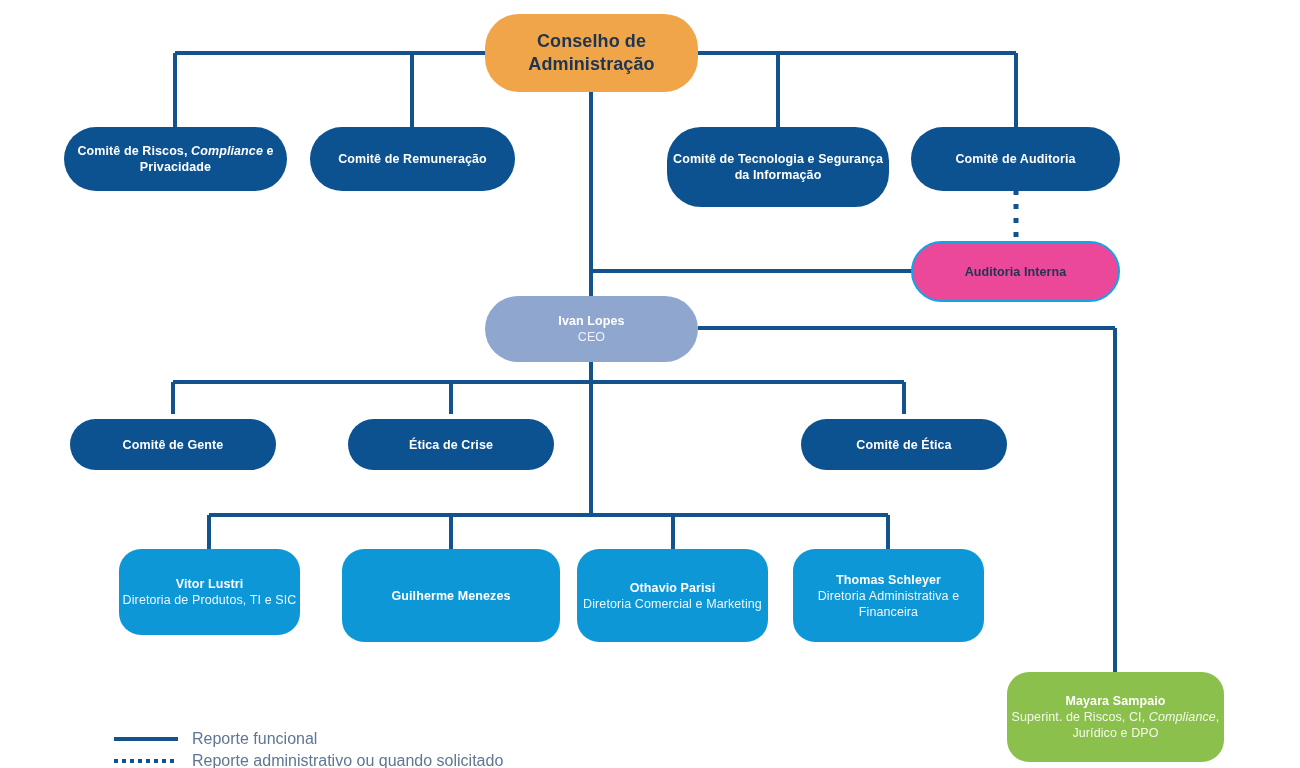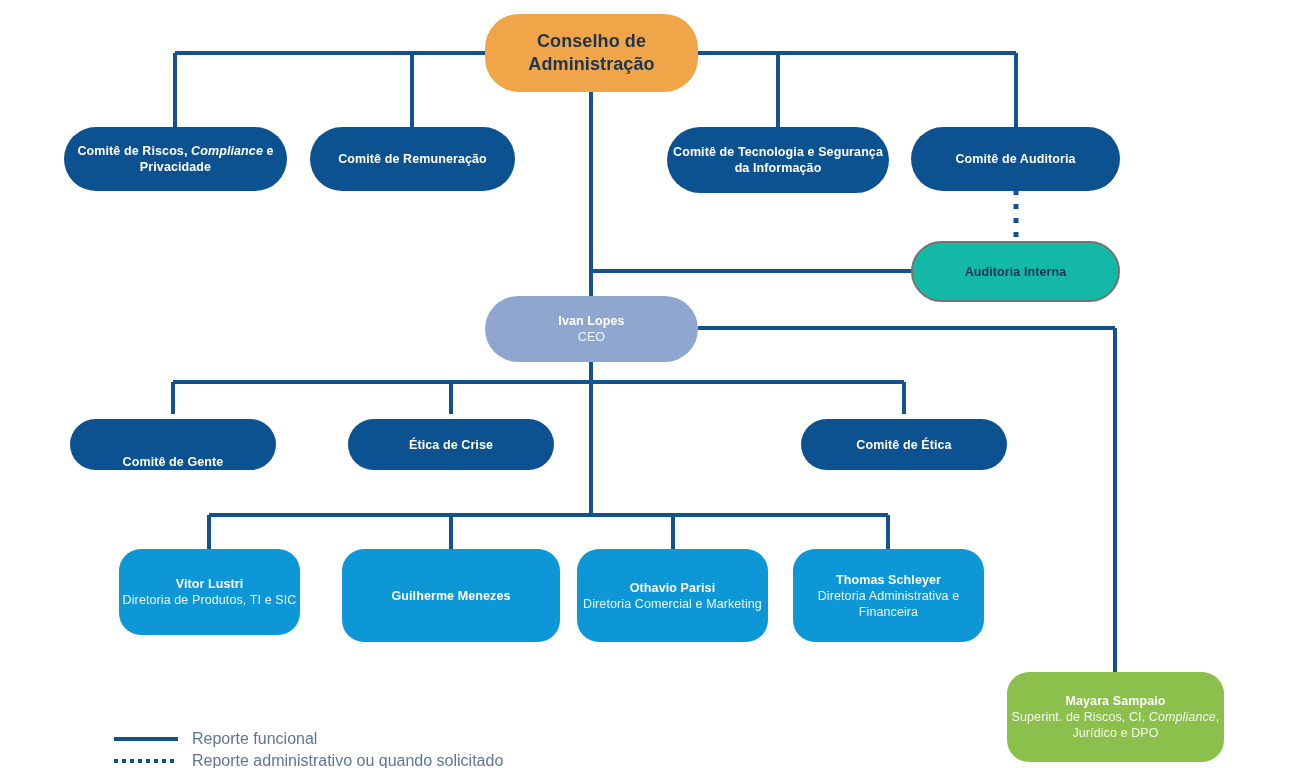--- a/index.html
+++ b/index.html
@@ -44,22 +44,22 @@
     color:#1b2f46;
     border-radius:34px;
   }
   .board .nm{font-size:18px;color:#1d3552;}
   .committee-dark{
     background:#0C5291;
     color:#ffffff;
     border-radius:34px;
   }
   .audit-internal{
-    background:#14b8a6;
-    border:2px solid #737373;
+    background:#ec4899;
+    border:2px solid #0ea5e9;
     color:#1d3552;
     border-radius:34px;
   }
   .ceo{
     background:#8FA6CE;
     color:#ffffff;
     border-radius:34px;
     justify-content:center;
   }
   .ceo .sub{color:#eef2fa;}
@@ -164,38 +164,38 @@
   <div class="node committee-dark" style="left:64px;top:127px;width:223px;height:64px;">
     <span class="nm">
       <span>Comitê de Riscos, </span><i>Compliance</i><span> e Privacidade</span>
     </span>
   </div>
 
   <div class="node committee-dark" style="left:310px;top:127px;width:205px;height:64px;">
     <span class="nm">Comitê de Remuneração</span>
   </div>
 
-  <div class="node committee-dark" style="left:667px;top:127px;width:222px;height:66px;">
+  <div class="node committee-dark" style="left:667px;top:127px;width:222px;height:80px;">
     <span class="nm">Comitê de Tecnologia e Segurança da Informação</span>
   </div>
 
   <div class="node committee-dark" style="left:911px;top:127px;width:209px;height:64px;">
     <span class="nm">Comitê de Auditoria</span>
   </div>
 
   <div class="node audit-internal" style="left:911px;top:241px;width:209px;height:61px;">
     <span class="nm">Auditoria Interna</span>
   </div>
 
   <div class="node ceo" style="left:485px;top:296px;width:213px;height:66px;">
     <span class="nm">Ivan Lopes</span>
     <span class="sub">CEO</span>
   </div>
 
-  <div class="node committee-dark" style="left:70px;top:419px;width:206px;height:51px;justify-content:flex-end;">
+  <div class="node committee-dark" style="left:70px;top:419px;width:206px;height:51px;">
     <span class="nm">Comitê de Gente</span>
   </div>
 
   <div class="node committee-dark" style="left:348px;top:419px;width:206px;height:51px;">
     <span class="nm">Ética de Crise</span>
   </div>
 
   <div class="node committee-dark" style="left:801px;top:419px;width:206px;height:51px;">
     <span class="nm">Comitê de Ética</span>
   </div>

